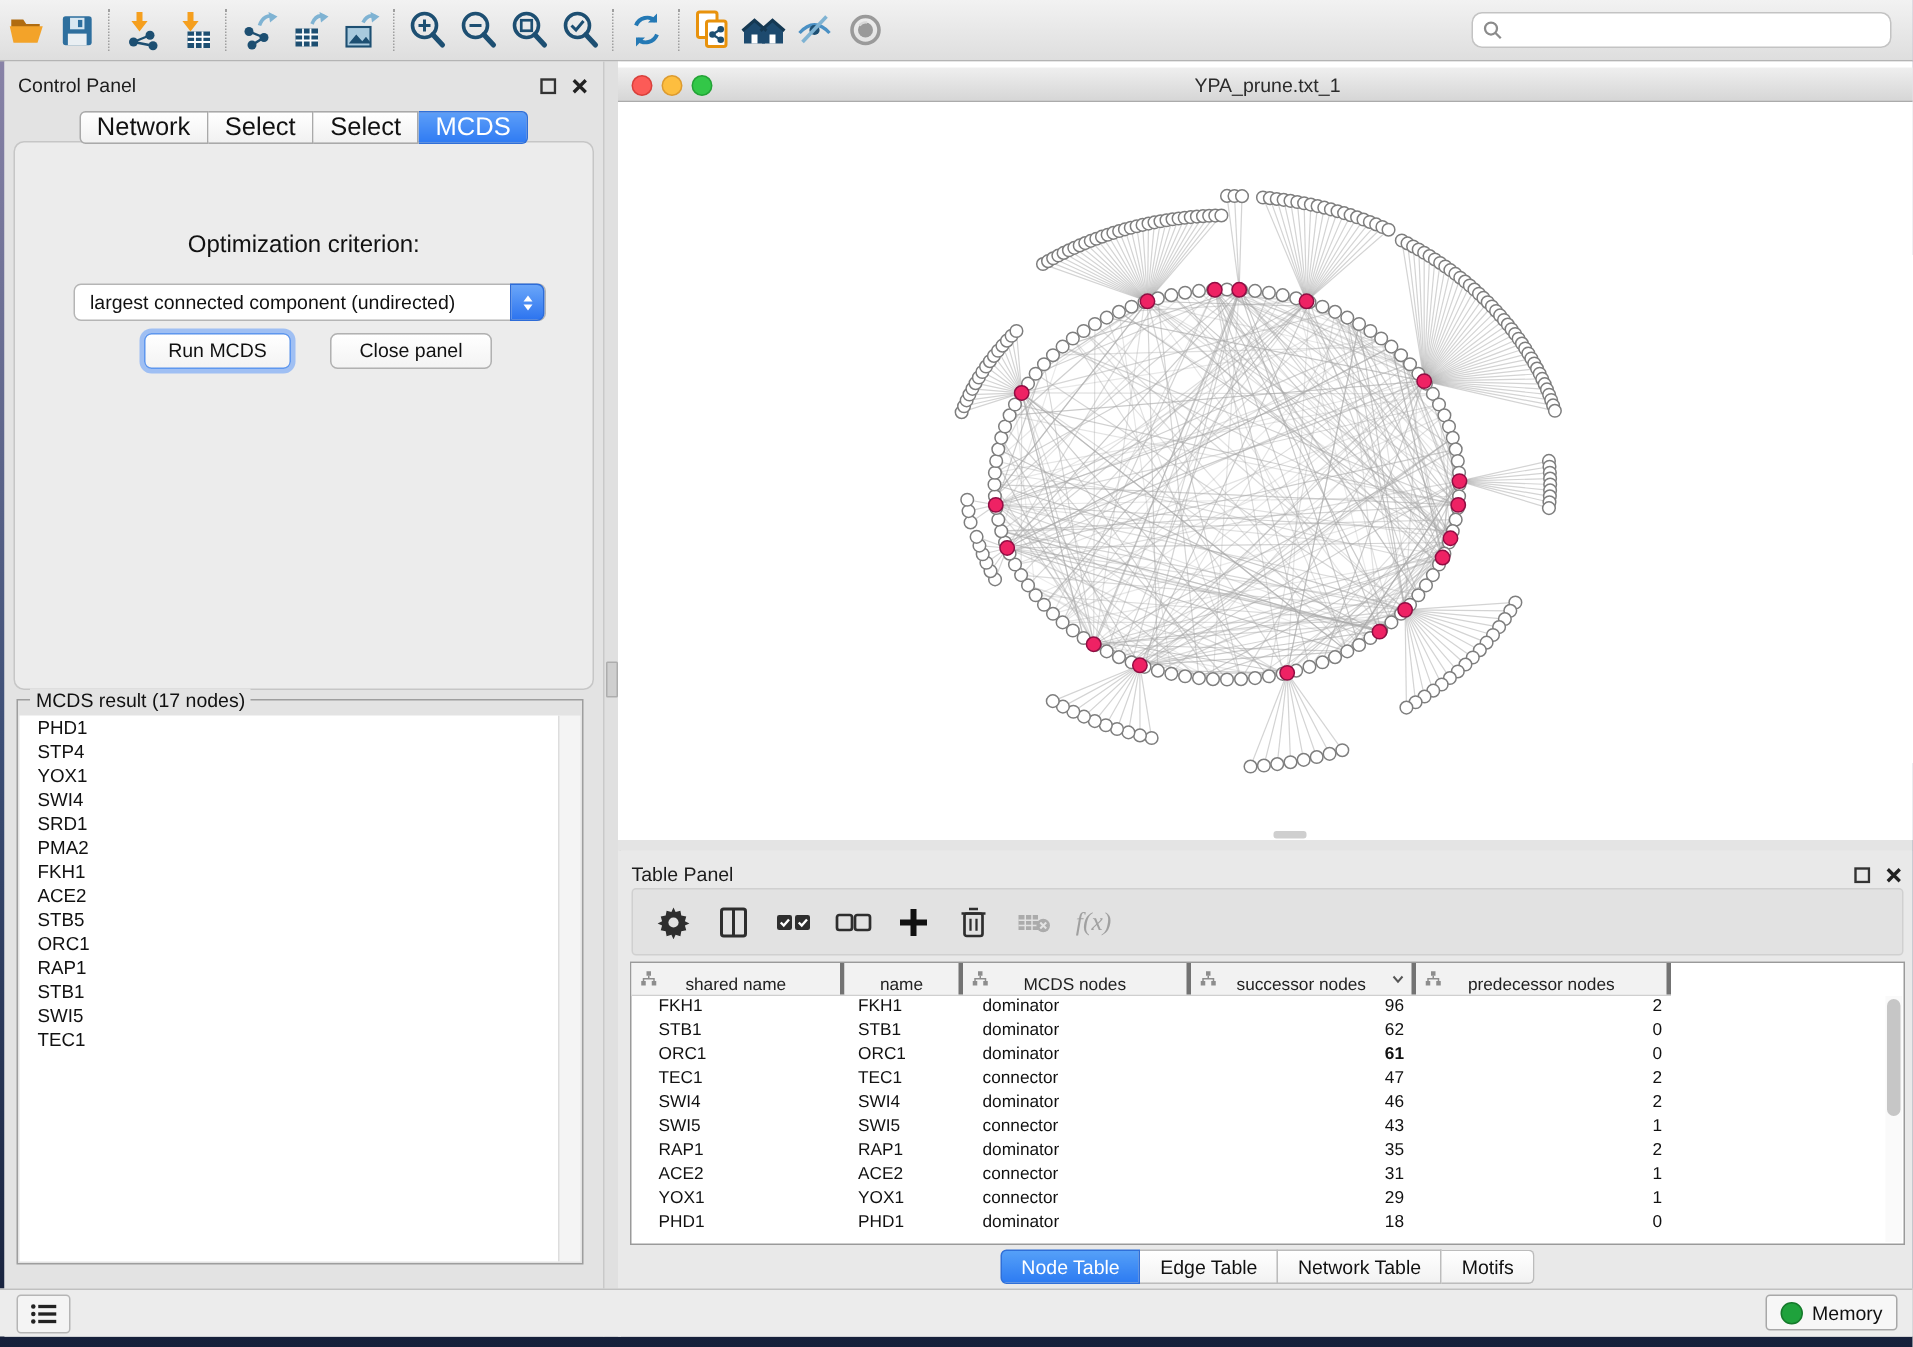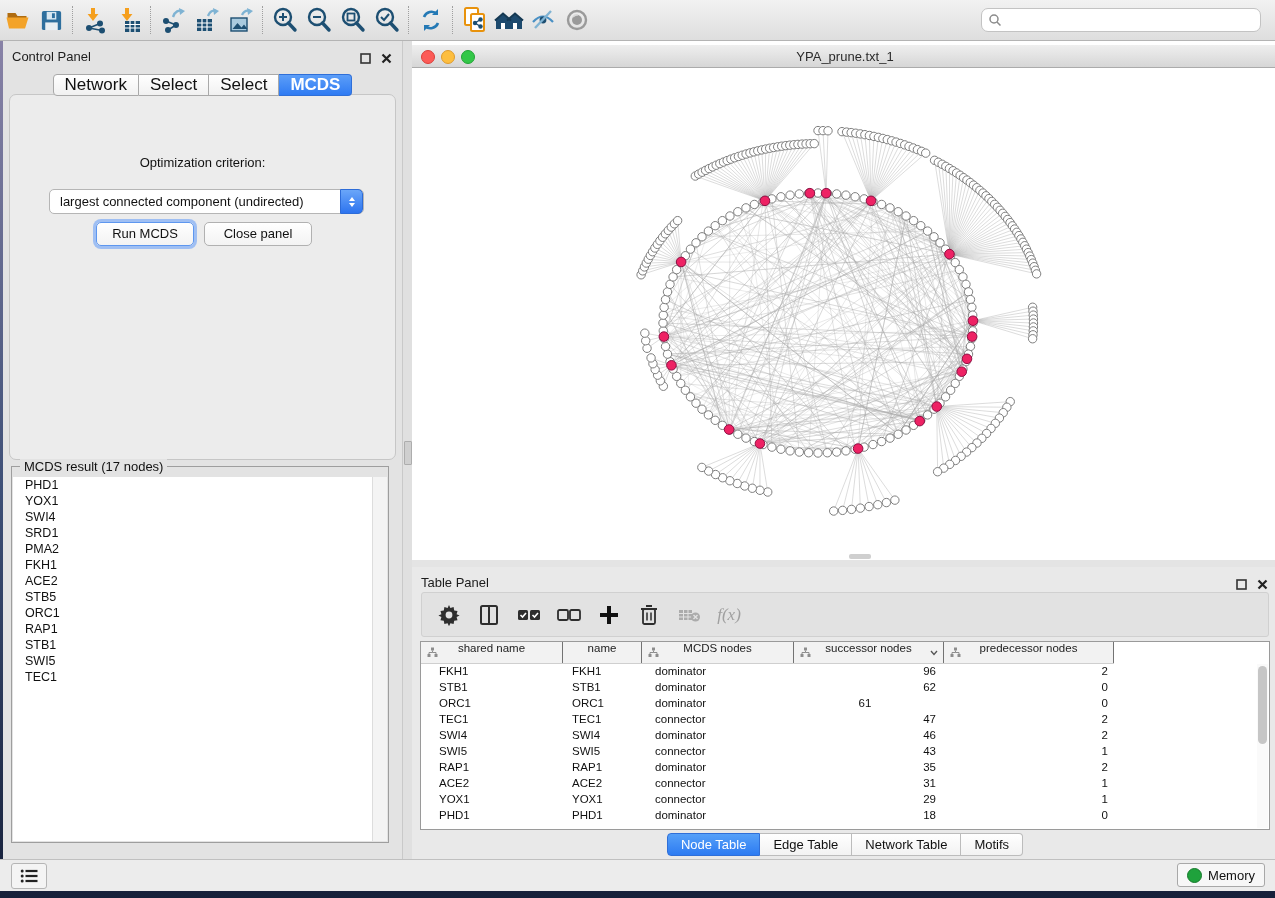--- a/index.html
+++ b/index.html
@@ -16,25 +16,25 @@
                 background:#fff;padding:0 8px 0 24px;font-size:12px;outline:none;color:#333;}
   .search-glyph{position:absolute;left:7px;top:5px;}
   
   .cpanel{position:absolute;left:0;top:41px;width:399px;bottom:0;background:#e3e3e3;}
   .panel-title{font-size:13px;color:#1c1c1c;position:absolute;left:9px;top:8px;}
   .wbtns{position:absolute;top:9px;right:10px;display:flex;gap:10px;align-items:center;}
   .cp-tabs{position:absolute;left:0;top:33px;width:100%;display:flex;justify-content:center;z-index:3;}
   .cp-tab{height:20px;line-height:20px;padding:0 11px;font-size:17px;background:linear-gradient(180deg,#ffffff,#f1f1f1);
           border:1px solid #a9a9a9;border-left:none;color:#111;cursor:default;}
   .cp-tab:first-child{border-left:1px solid #a9a9a9;border-radius:4px 0 0 4px;}
-  .cp-tab:last-child{border-radius:0 4px 4px 0;font-weight:bold;}
+  .cp-tab:last-child{border-radius:0 4px 4px 0;}
   .cp-tab.sel{background:linear-gradient(180deg,#5c9ef8,#2f7bf3);color:#fff;border-color:#2f6fd8;}
   .cp-inner{position:absolute;left:6px;top:53px;width:385px;height:364px;background:#ececec;
             border:1px solid #c6c6c6;border-radius:7px;}
-  .opt-label{position:absolute;left:0;top:60px;width:100%;text-align:center;font-size:13px;color:#111;}
+  .opt-label{position:absolute;left:0;top:60px;width:100%;text-align:center;font-size:16px;color:#111;}
   .dropdown{position:absolute;left:39px;top:94px;width:313px;height:23px;background:#fff;border:1px solid #b5b5b5;
             border-radius:5px;font-size:13px;color:#111;display:flex;align-items:center;}
   .dropdown .dd-text{padding-left:10px;white-space:nowrap;}
   .dd-step{position:absolute;right:0;top:-1px;width:21px;height:23px;border-radius:0 5px 5px 0;
            background:linear-gradient(180deg,#6aa6f9,#2d74ef);display:flex;flex-direction:column;align-items:center;justify-content:center;gap:2px;border:1px solid #2d6cd8;}
   .chev{width:0;height:0;border-left:3.5px solid transparent;border-right:3.5px solid transparent;}
   .chev.up{border-bottom:4px solid #fff}.chev.dn{border-top:4px solid #fff}
   .btn{position:absolute;height:22px;background:linear-gradient(180deg,#ffffff,#f3f3f3);border:1px solid #b1b1b1;
        border-radius:5px;font-size:13px;color:#111;text-align:center;line-height:21px;}
   .btn.focus{box-shadow:0 0 0 3px rgba(96,155,250,.55);border-color:#5e97ef;}
@@ -55,22 +55,22 @@
   .net-canvas{position:absolute;left:0;top:27px;width:866px;height:492px;background:#fff;overflow:hidden;}
   .hthumb{position:absolute;left:437px;bottom:1px;width:22px;height:5px;background:#cfcfcf;border-radius:2px;}
   .hdiv{position:absolute;left:409px;top:560px;width:866px;height:7px;background:#e4e4e4;}
   
   .tpanel{position:absolute;left:409px;top:567px;width:866px;bottom:0;background:#e9e9e9;}
   .tp-toolbar{position:absolute;left:9px;top:25px;width:848px;height:45px;background:#e2e2e2;border:1px solid #d0d0d0;border-radius:3px;
               display:flex;align-items:center;padding-left:10px;box-sizing:border-box;gap:6px;}
   .tpi{width:34px;height:34px;display:flex;align-items:center;justify-content:center;}
   .tbl{position:absolute;left:8px;top:74px;width:848px;height:187px;background:#fff;border:1px solid #9a9a9a;overflow:hidden;}
   .thead{position:absolute;left:0;top:0;height:21px;display:flex;background:#f2f2f2;border-bottom:1px solid #cfcfcf;}
-  .th{position:relative;height:21px;box-sizing:border-box;border-right:1px solid #737373;background:#f2f2f2;
-      font-size:11.5px;color:#222;display:flex;align-items:flex-start;justify-content:center;}
+  .th{position:relative;height:21px;box-sizing:border-box;border-right:3px solid #737373;background:#f2f2f2;
+      font-size:11.5px;color:#222;display:flex;align-items:flex-end;justify-content:center;}
   .th .colicon{position:absolute;left:6px;top:5px;}
   .th .sortchev{position:absolute;right:5px;top:8px;}
   .tbody{position:absolute;left:0;top:21px;right:13px;bottom:0;}
   .tr{display:flex;height:16px;align-items:center;}
   .td{font-size:11.5px;color:#111;box-sizing:border-box;white-space:nowrap;overflow:hidden;}
   .tsb{position:absolute;right:1px;top:22px;width:11px;bottom:1px;background:#fafafa;}
   .tsb-thumb{position:absolute;left:1px;top:2px;width:9px;height:78px;background:#c6c6c6;border-radius:5px;}
   .bot-tabs{position:absolute;left:0;top:266px;width:100%;display:flex;justify-content:center;}
   .bt{height:21px;line-height:21px;padding:0 13px;font-size:13px;background:linear-gradient(180deg,#ffffff,#f2f2f2);
       border:1px solid #bcbcbc;border-left:none;color:#111;}
@@ -251,26 +251,27 @@
     <div class="cp-inner">
       <div class="opt-label">Optimization criterion:</div>
       <div class="dropdown">
         <span class="dd-text">largest connected component (undirected)</span>
         <span class="dd-step">
             <span class="chev up"></span>
             <span class="chev dn"></span>
           </span>
       </div>
       <div class="btn focus" style="left:86px;top:127px;width:96px;">Run MCDS</div>
-      <div class="btn" style="left:194px;top:127px;width:106px;">Close panel</div>
+      <div class="btn" style="left:210px;top:127px;width:106px;">Close panel</div>
     </div>
     <div class="fieldset">
       <div class="legend">MCDS result (17 nodes)</div>
       <div class="mcds-list" id="mcds-list">
           <div class="mcds-item">PHD1</div>
+          <div class="mcds-item">STP4</div>
           <div class="mcds-item">YOX1</div>
           <div class="mcds-item">SWI4</div>
           <div class="mcds-item">SRD1</div>
           <div class="mcds-item">PMA2</div>
           <div class="mcds-item">FKH1</div>
           <div class="mcds-item">ACE2</div>
           <div class="mcds-item">STB5</div>
           <div class="mcds-item">ORC1</div>
           <div class="mcds-item">RAP1</div>
           <div class="mcds-item">STB1</div>
@@ -1165,21 +1166,21 @@
             <div class="td" style="width: 142px; text-align: left; padding-left: 18px;">STB1</div>
             <div class="td" style="width: 79px; text-align: left; padding-left: 9px;">STB1</div>
             <div class="td" style="width: 152px; text-align: left; padding-left: 13px;">dominator</div>
             <div class="td" style="width: 150px; text-align: right; padding-right: 8px;">62</div>
             <div class="td" style="width: 170px; text-align: right; padding-right: 6px;">0</div>
           </div>
           <div class="tr">
             <div class="td" style="width: 142px; text-align: left; padding-left: 18px;">ORC1</div>
             <div class="td" style="width: 79px; text-align: left; padding-left: 9px;">ORC1</div>
             <div class="td" style="width: 152px; text-align: left; padding-left: 13px;">dominator</div>
-            <div class="td" style="width: 150px; text-align: center; padding-right: 8px;">61</div>
+            <div class="td" style="width: 150px; text-align: right; padding-right: 8px; font-weight: bold;">61</div>
             <div class="td" style="width: 170px; text-align: right; padding-right: 6px;">0</div>
           </div>
           <div class="tr">
             <div class="td" style="width: 142px; text-align: left; padding-left: 18px;">TEC1</div>
             <div class="td" style="width: 79px; text-align: left; padding-left: 9px;">TEC1</div>
             <div class="td" style="width: 152px; text-align: left; padding-left: 13px;">connector</div>
             <div class="td" style="width: 150px; text-align: right; padding-right: 8px;">47</div>
             <div class="td" style="width: 170px; text-align: right; padding-right: 6px;">2</div>
           </div>
           <div class="tr">

